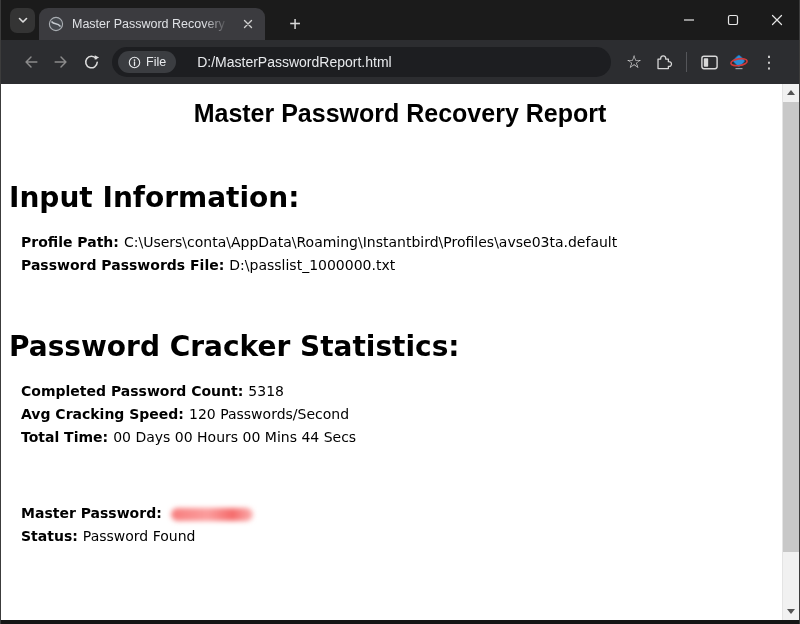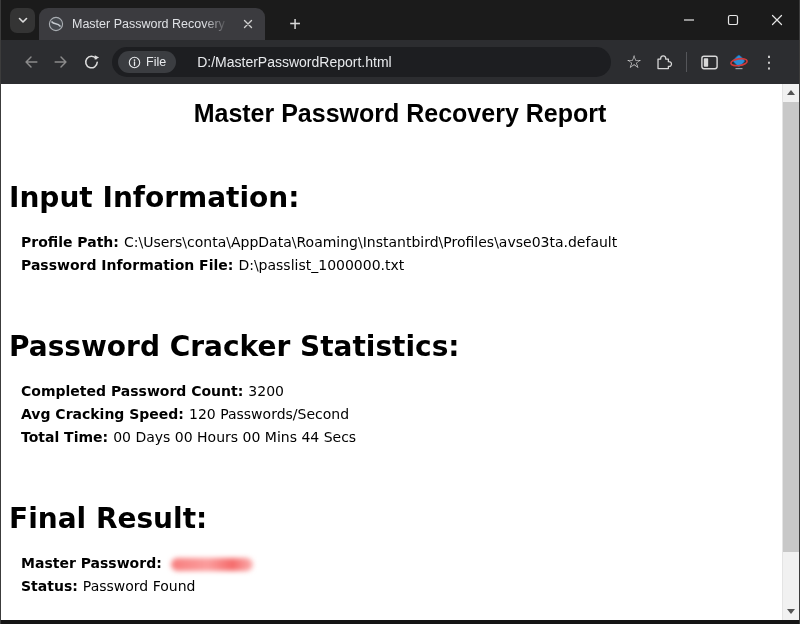--- a/index.html
+++ b/index.html
@@ -190,35 +190,34 @@
   </div>
 
   <div class="content">
     <div class="report">
       <h1>Master Password Recovery Report</h1>
 
       <div class="section">
         <h2>Input Information:</h2>
         <div class="items">
           <p class="line"><b>Profile Path:</b><span>C:\Users\conta\AppData\Roaming\Instantbird\Profiles\avse03ta.default</span></p>
-          <p class="line"><b>Password Information File:</b><span>D:\passlist_1000000.txt</span></p>
+          <p class="line"><b>Password Passwords File:</b><span>D:\passlist_1000000.txt</span></p>
         </div>
       </div>
 
       <div class="section">
         <h2>Password Cracker Statistics:</h2>
         <div class="items">
-          <p class="line"><b>Completed Password Count:</b><span>3200</span></p>
+          <p class="line"><b>Completed Password Count:</b><span>5318</span></p>
           <p class="line"><b>Avg Cracking Speed:</b><span>120 Passwords/Second</span></p>
           <p class="line"><b>Total Time:</b><span>00 Days 00 Hours 00 Mins 44 Secs</span></p>
         </div>
       </div>
 
       <div class="section">
-        <h2>Final Result:</h2>
         <div class="items">
           <p class="line"><b>Master Password:</b><span class="redacted"></span></p>
           <p class="line"><b>Status:</b><span>Password Found</span></p>
         </div>
       </div>
     </div>
 
     <div class="scrollbar">
       <div class="sb-btn up">
           <span class="tri-up"></span>

